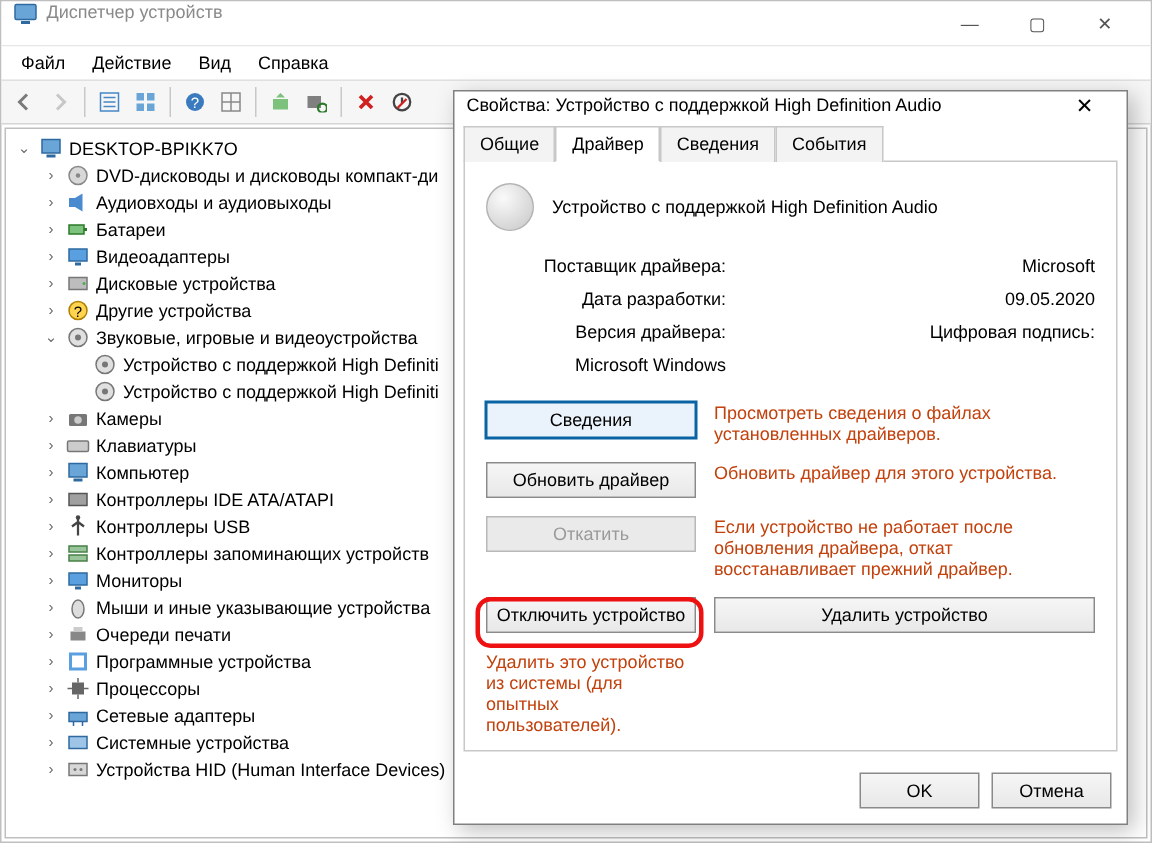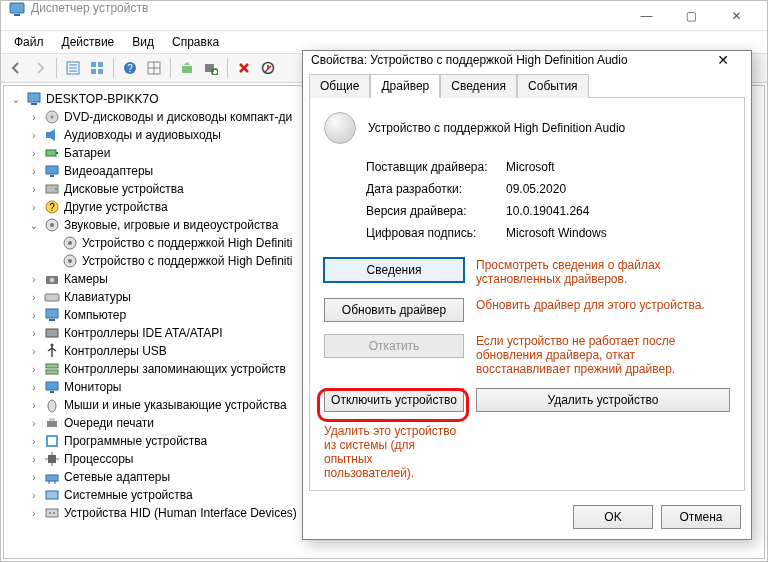--- a/index.html
+++ b/index.html
@@ -51,42 +51,42 @@
     flex:1; border:1px solid #bfbfbf; margin:2px; overflow:auto; background:#fff;
     padding: 4px 2px 4px 2px;
   }
   .tree-root { list-style:none; margin:0; padding:0 0 0 0; }
   .tree-root ul { list-style:none; margin:0; padding:0 0 0 18px; }
   .tree-row { display:flex; align-items:center; gap:4px; height:18px; white-space:nowrap; padding-left:4px; }
   .disclosure { width:12px; text-align:center; color:#6b6b6b; font-size:10px; user-select:none; }
   .dev-ic { width:16px; height:16px; flex:0 0 16px; display:inline-flex; align-items:center; justify-content:center; }
   
   .dialog {
-    position:absolute; left:302px; top:50px; width:450px; height:490px;
+    position:absolute; left:302px; top:60px; width:450px; height:490px;
     background:#fff; border:1px solid #808080; box-shadow: 4px 4px 14px rgba(0,0,0,.25);
     display:flex; flex-direction:column;
   }
   .dlg-title { height:30px; display:flex; align-items:center; padding:0 8px; font-size:12px; }
   .dlg-close { margin-left:auto; width:40px; text-align:center; font-size:14px; }
   .tabstrip {
     display:flex; gap:0; padding:0 6px; margin-top:4px;
   }
   .tab {
     padding:4px 10px; border:1px solid #c8c8c8; border-bottom:none; background:#fdfdfd;
     position:relative; top:1px; font-size:12px;
   }
   .tab.active { background:#fff; border-bottom:1px solid #fff; z-index:2; }
   .tab:not(.active) { background:#f3f3f3; }
   .tabpanel {
     flex:1; border:1px solid #c8c8c8; margin:0 6px 6px 6px; padding:14px 14px 10px 14px;
     display:flex; flex-direction:column;
   }
   .dev-header { display:flex; align-items:center; gap:12px; margin-bottom:16px; }
   .dev-big-icon { width:32px; height:32px; border-radius:50%; background:radial-gradient(circle at 35% 30%, #fafafa, #c7c7c7); border:1px solid #b4b4b4; }
-  .info-grid { display:grid; grid-template-columns: 140px 1fr; row-gap:8px; margin-left:42px; margin-bottom:18px; font-size:12px; }
+  .info-grid { display:grid; grid-template-columns: 140px 1fr; row-gap:8px; margin-left:20px; margin-bottom:18px; font-size:12px;text-align:right; }
   .actions { display:grid; grid-template-columns: 140px 1fr; column-gap:12px; row-gap:12px; align-items:start; }
   .act-btn {
     height:24px; border:1px solid #8a8a8a; background:linear-gradient(#f6f6f6,#e8e8e8);
     font-size:12px; padding:0 6px; cursor:default;
   }
   .act-btn.focus { border:1px solid #0a64a4; outline:1px solid #0a64a4; background:#eaf3fb; }
   .act-btn.disabled { color:#9a9a9a; background:#eaeaea; border-color:#b8b8b8; }
   .act-desc { font-size:12px; color:#c2410c; }
   .highlight-ring {
     position:absolute; border:3px solid #e11; border-radius:10px; pointer-events:none;
@@ -513,21 +513,20 @@
     <div class="dev-header">
       <div class="dev-big-icon"></div>
       <span>Устройство с поддержкой High Definition Audio</span>
     </div>
     <div class="info-grid">
       <span>Поставщик драйвера:</span>
       <span>Microsoft</span>
       <span>Дата разработки:</span>
       <span>09.05.2020</span>
       <span>Версия драйвера:</span>
-      <span>10.0.19041.264</span>
       <span>Цифровая подпись:</span>
       <span>Microsoft Windows</span>
     </div>
     <div class="actions">
       <button class="act-btn focus">Сведения</button>
       <div class="act-desc">Просмотреть сведения о файлах установленных драйверов.</div>
 
       <button class="act-btn">Обновить драйвер</button>
       <div class="act-desc">Обновить драйвер для этого устройства.</div>
 

